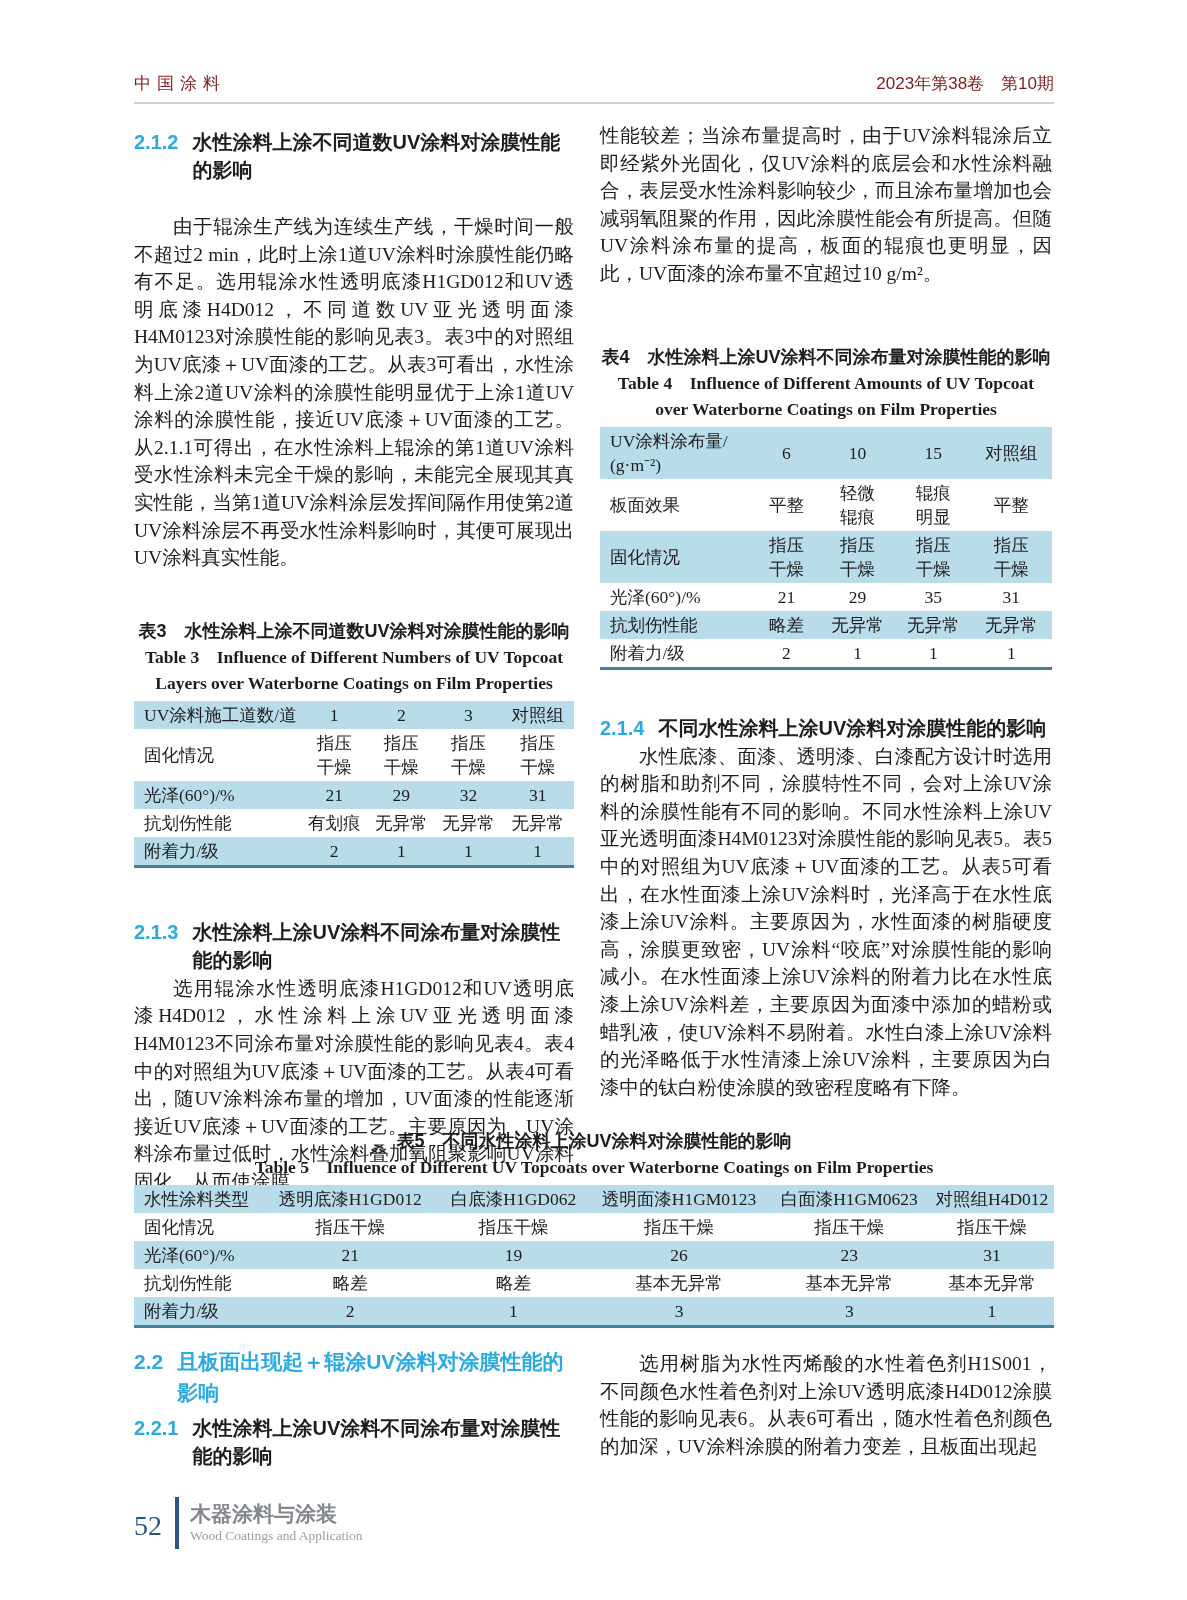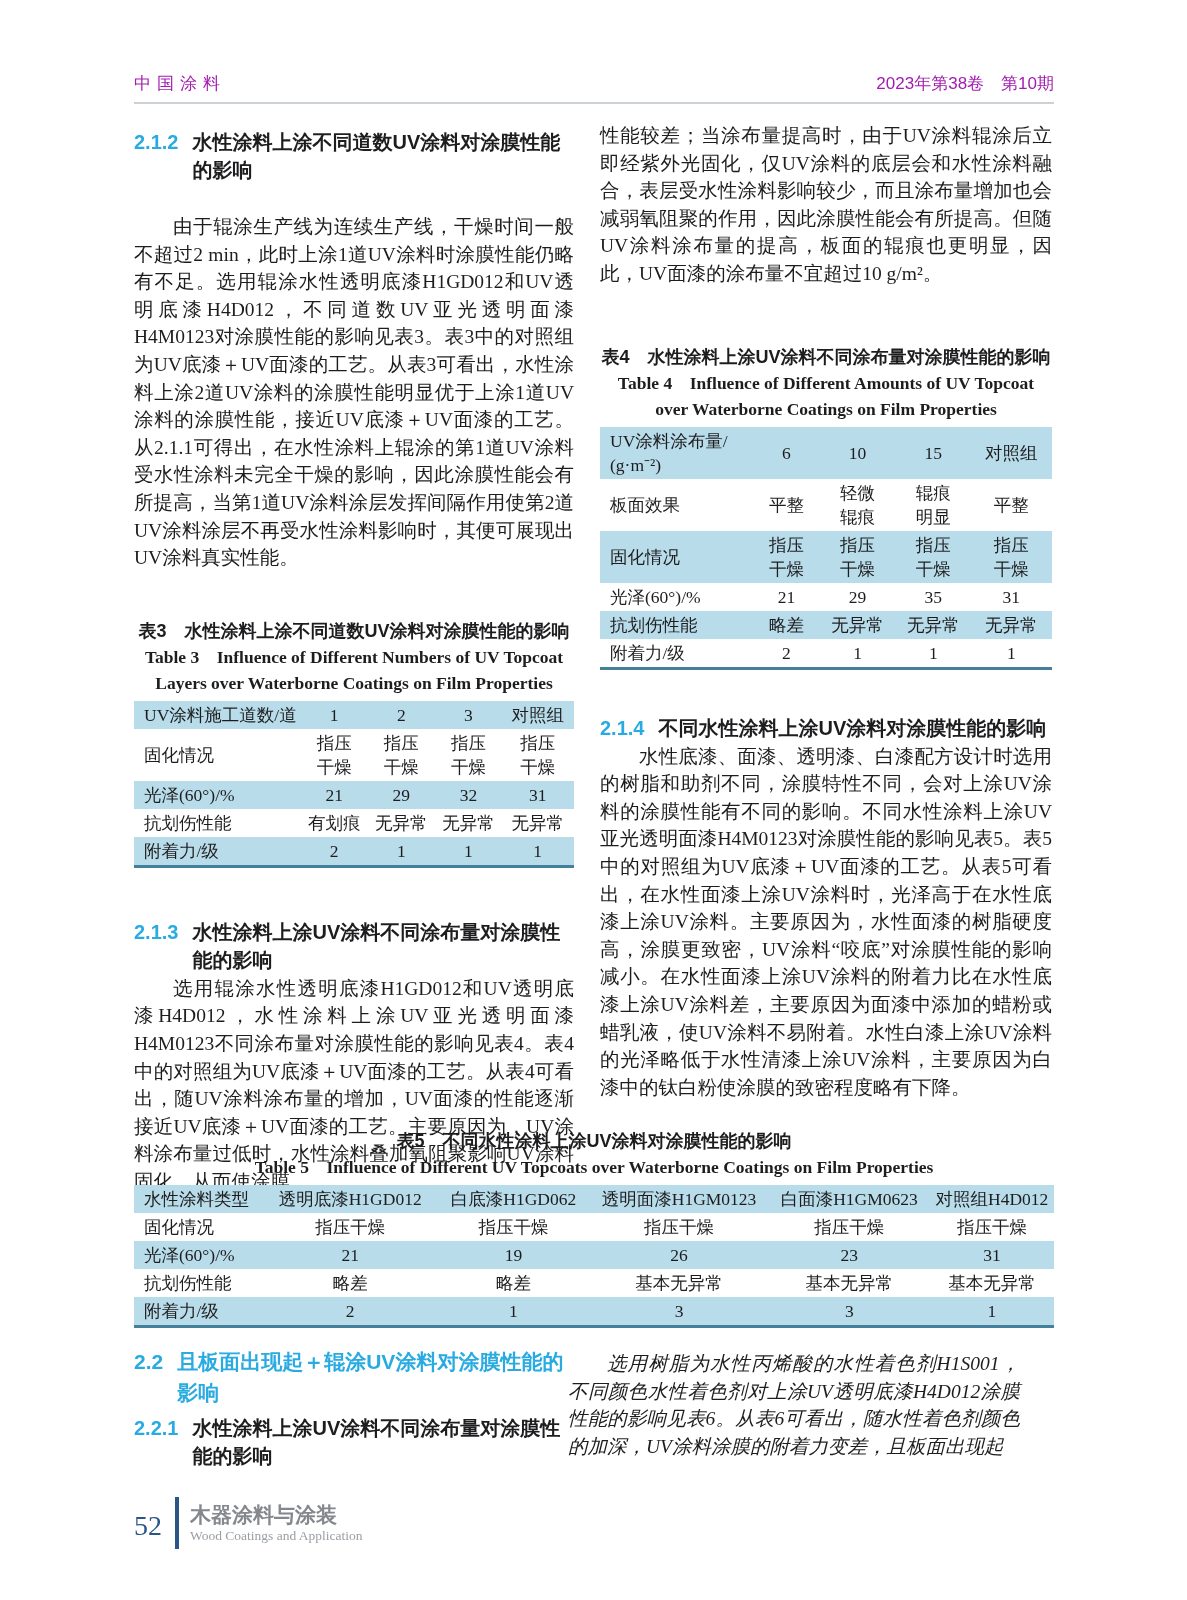--- a/index.html
+++ b/index.html
@@ -2,31 +2,31 @@
 <html><head>
 <meta charset="utf-8">
 <style>
   html,body{margin:0;padding:0;background:#ffffff;}
   .page{position:relative;width:1187px;height:1600px;background:#ffffff;overflow:hidden;
         font-family:"Liberation Serif",serif;color:#1d1d1f;}
 
   
   .hdr{position:absolute;left:134px;top:72px;width:920px;display:flex;
        justify-content:space-between;align-items:flex-end;padding-bottom:7px;
-       border-bottom:2px solid #ccd1d5;color:#a21caf;
+       border-bottom:2px solid #ccd1d5;color:#7f1d1d;
        font-family:"Liberation Sans",sans-serif;font-size:17px;}
   .hdr .journal{letter-spacing:6px;}
 
   
   .col{position:absolute;}
   #top-left{left:134px;top:128px;width:440px;}
   #top-right{left:600px;top:122px;width:452px;}
   #t5block{left:134px;top:1128px;width:920px;}
   #bot-left{left:134px;top:1346px;width:440px;}
-  #bot-right{left:568px;top:1350px;width:452px;font-style:italic;}
+  #bot-right{left:600px;top:1350px;width:452px;}
 
   
   .h3{display:flex;align-items:flex-start;font-family:"Liberation Sans",sans-serif;
       font-weight:bold;font-size:20px;line-height:28px;color:#1d1d1f;}
   .h3 .num{color:#29abe2;margin-right:14px;flex-shrink:0;}
   .h3 .txt{flex:1;}
   .h3.allblue{font-size:21px;line-height:31px;}
   .h3.allblue .txt{color:#29abe2;}
 
   
@@ -56,42 +56,42 @@
   .mt-p4{margin-top:1px;}
   .mt-tbl5{margin-top:4px;}
   .mt-s221{margin-top:6px;}
 
   
   .footer{position:absolute;left:134px;top:1497px;display:flex;align-items:stretch;height:52px;}
   .footer .pageno{font-size:28px;color:#2b5586;align-self:flex-end;margin-right:13px;
                   line-height:1;padding-bottom:9px;font-family:"Liberation Serif",serif;text-align:right;}
   .footer .fbar{width:4px;background:#2b5586;margin-right:11px;}
   .footer .fcol{display:flex;flex-direction:column;justify-content:center;}
-  .footer .fcn{font-family:Liberation Sans, sans-serif;font-weight:bold;
+  .footer .fcn{font-family:Liberation Serif, serif;font-weight:bold;
                font-size:21px;color:#84888d;line-height:1.2;}
   .footer .fen{font-size:13.5px;color:#9a9ea3;line-height:1.3;}
 </style>
 </head>
 <body>
 
 <div class="page">
 
   <div class="hdr">
     <span class="journal">中国涂料</span>
     <span class="issue">2023年第38卷　第10期</span>
   </div>
 
   <div class="col" id="top-left">
 
     <div class="h3">
       <span class="num">2.1.2</span>
       <span class="txt">水性涂料上涂不同道数UV涂料对涂膜性能的影响</span>
     </div>
 
-    <div class="para mt-p1">由于辊涂生产线为连续生产线，干燥时间一般不超过2 min，此时上涂1道UV涂料时涂膜性能仍略有不足。选用辊涂水性透明底漆H1GD012和UV透明底漆H4D012，不同道数UV亚光透明面漆H4M0123对涂膜性能的影响见表3。表3中的对照组为UV底漆＋UV面漆的工艺。从表3可看出，水性涂料上涂2道UV涂料的涂膜性能明显优于上涂1道UV涂料的涂膜性能，接近UV底漆＋UV面漆的工艺。从2.1.1可得出，在水性涂料上辊涂的第1道UV涂料受水性涂料未完全干燥的影响，因此涂膜性能会有所提高，当第1道UV涂料涂层发挥间隔作用使第2道UV涂料涂层不再受水性涂料影响时，其便可展现出UV涂料真实性能。</div>
+    <div class="para mt-p1">由于辊涂生产线为连续生产线，干燥时间一般不超过2 min，此时上涂1道UV涂料时涂膜性能仍略有不足。选用辊涂水性透明底漆H1GD012和UV透明底漆H4D012，不同道数UV亚光透明面漆H4M0123对涂膜性能的影响见表3。表3中的对照组为UV底漆＋UV面漆的工艺。从表3可看出，水性涂料上涂2道UV涂料的涂膜性能明显优于上涂1道UV涂料的涂膜性能，接近UV底漆＋UV面漆的工艺。从2.1.1可得出，在水性涂料上辊涂的第1道UV涂料受水性涂料未完全干燥的影响，未能完全展现其真实性能，当第1道UV涂料涂层发挥间隔作用使第2道UV涂料涂层不再受水性涂料影响时，其便可展现出UV涂料真实性能。</div>
 
     <div class="tblock mt-t3">
       <div class="tcap-cn">表3　水性涂料上涂不同道数UV涂料对涂膜性能的影响</div>
       <div class="tcap-en">Table 3　Influence of Different Numbers of UV Topcoat Layers over Waterborne Coatings on Film Properties</div>
       <table class="dtable">
         <colgroup>
             <col style="width:38%">
             <col style="width:15%">
             <col style="width:15.5%">
             <col style="width:15%">

